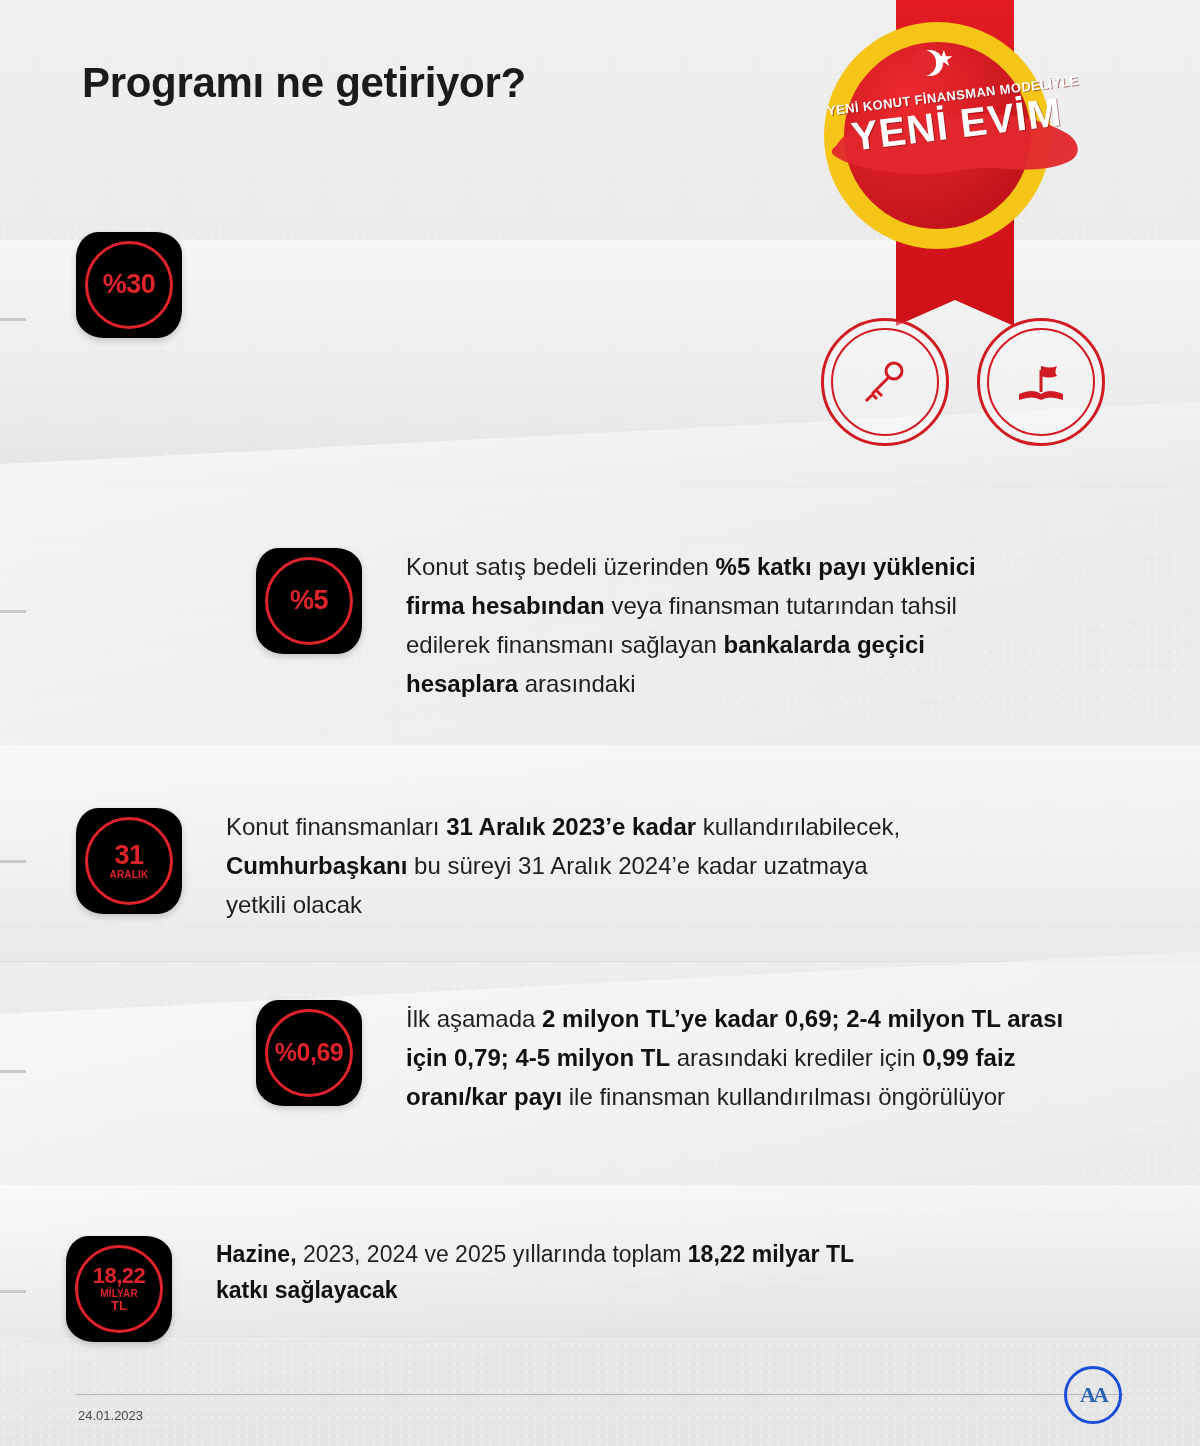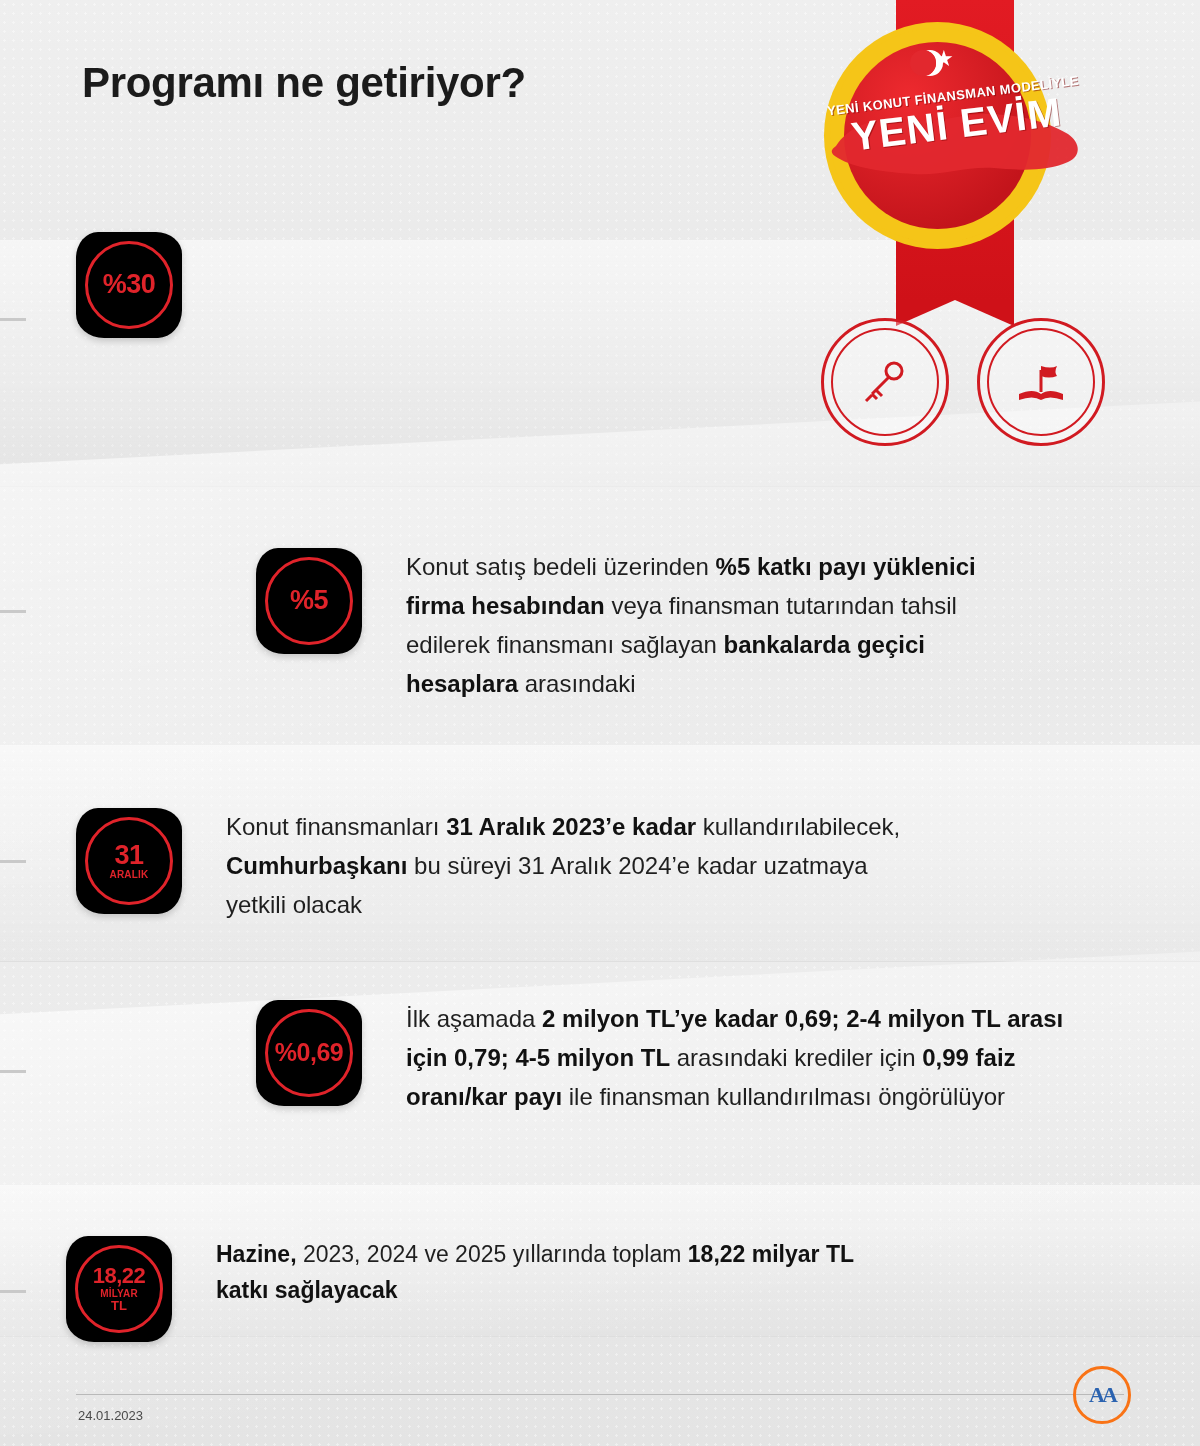--- a/index.html
+++ b/index.html
@@ -297,26 +297,26 @@
   }
   .footer-date {
     position: absolute;
     left: 78px;
     top: 1408px;
     font-size: 13px;
     color: #4a4a4a;
   }
   .aa-logo {
     position: absolute;
-    right: 69px;
+    right: 78px;
     top: 1366px;
     width: 52px;
     height: 52px;
     border-radius: 50%;
-    border: 3px solid #f97316;
+    border: 3px solid #1d4ed8;
     display: flex;
     align-items: center;
     justify-content: center;
     color: #2b63b0;
     font-weight: bold;
     font-size: 22px;
     letter-spacing: -3px;
     font-family: "Liberation Serif", serif;
   }
 </style>

